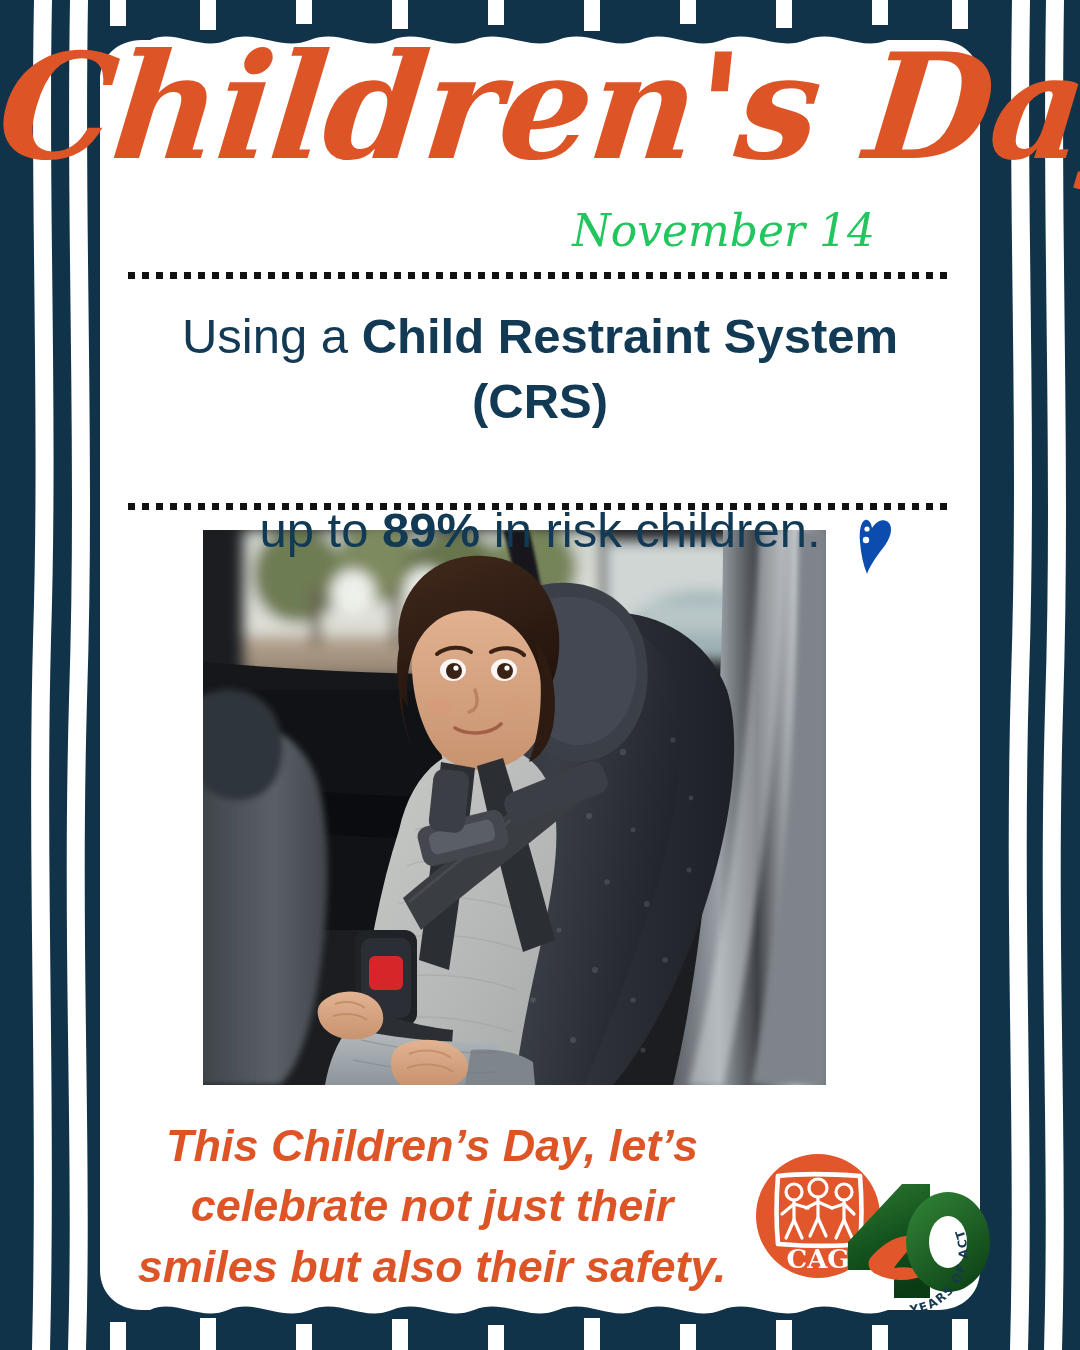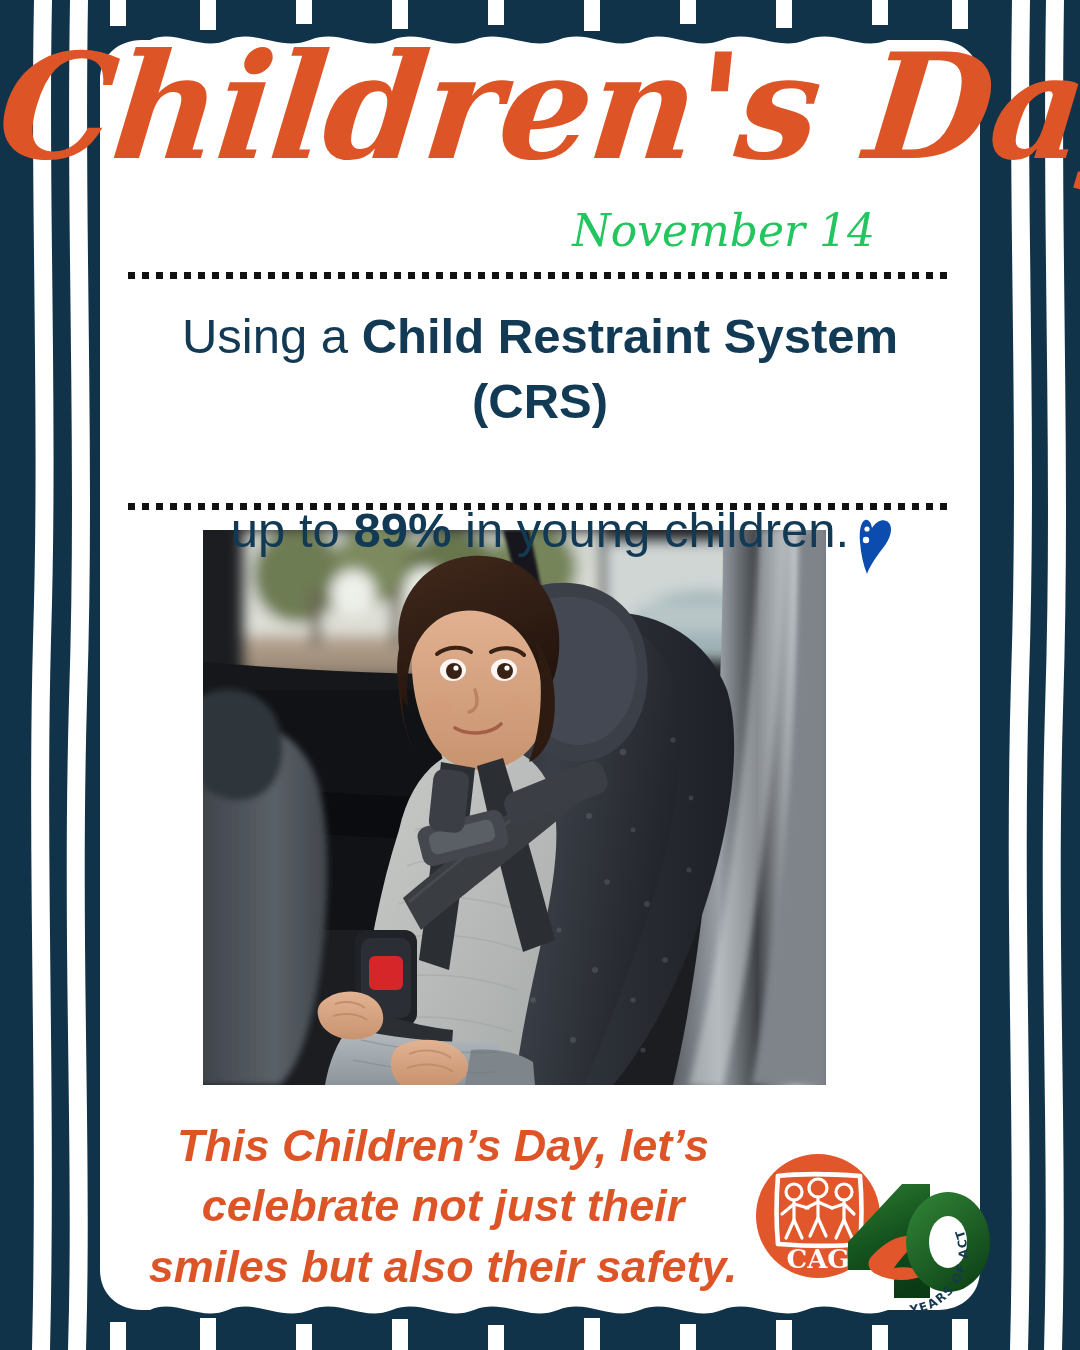--- a/index.html
+++ b/index.html
@@ -60,21 +60,21 @@
     position:absolute;left:203px;top:530px;width:623px;height:555px;
     overflow:hidden;z-index:15;background:#2a2d31;
   }
   .photo svg{display:block;}
 
   
   .heartmark{position:absolute;left:845px;top:512px;width:60px;height:70px;z-index:25;}
 
   
   .tagline{
-    position:absolute;left:143px;top:1116px;width:600px;
+    position:absolute;left:132px;top:1116px;width:600px;
     text-align:center;
     font-family:"Liberation Sans", sans-serif;
     font-style:italic;font-weight:700;
     font-size:45px;line-height:1.34;
     color:#DD5527;
     z-index:20;
   }
 
   
   .logo{position:absolute;left:756px;top:1146px;width:240px;height:180px;z-index:25;}
@@ -149,21 +149,21 @@
   </svg>
 
   <div class="title">Children's Day</div>
   <div class="date">November 14</div>
 
   <div class="dotrule top"></div>
 
   <div class="headline">
     <span>Using a </span><b>Child Restraint System (CRS)</b><br>
     <br>
-    <span>up to </span><b>89%</b><span> in young children.</span>
+    <span>up to </span><b>89%</b><span> in risk children.</span>
   </div>
 
   <div class="dotrule bot"></div>
 
   <svg class="heartmark" viewBox="0 0 60 70">
     <path d="M20,8 C16,10 14,18 15,30 C16,42 18,52 22,62
              C24,56 30,46 38,36 C46,26 48,16 44,11
              C40,6 32,8 27,16 C26,11 24,7 20,8 Z" fill="#0B4CAE"></path>
     <circle cx="22" cy="17" r="2.6" fill="#ffffff"></circle>
     <circle cx="21" cy="28" r="3.2" fill="#ffffff"></circle>

